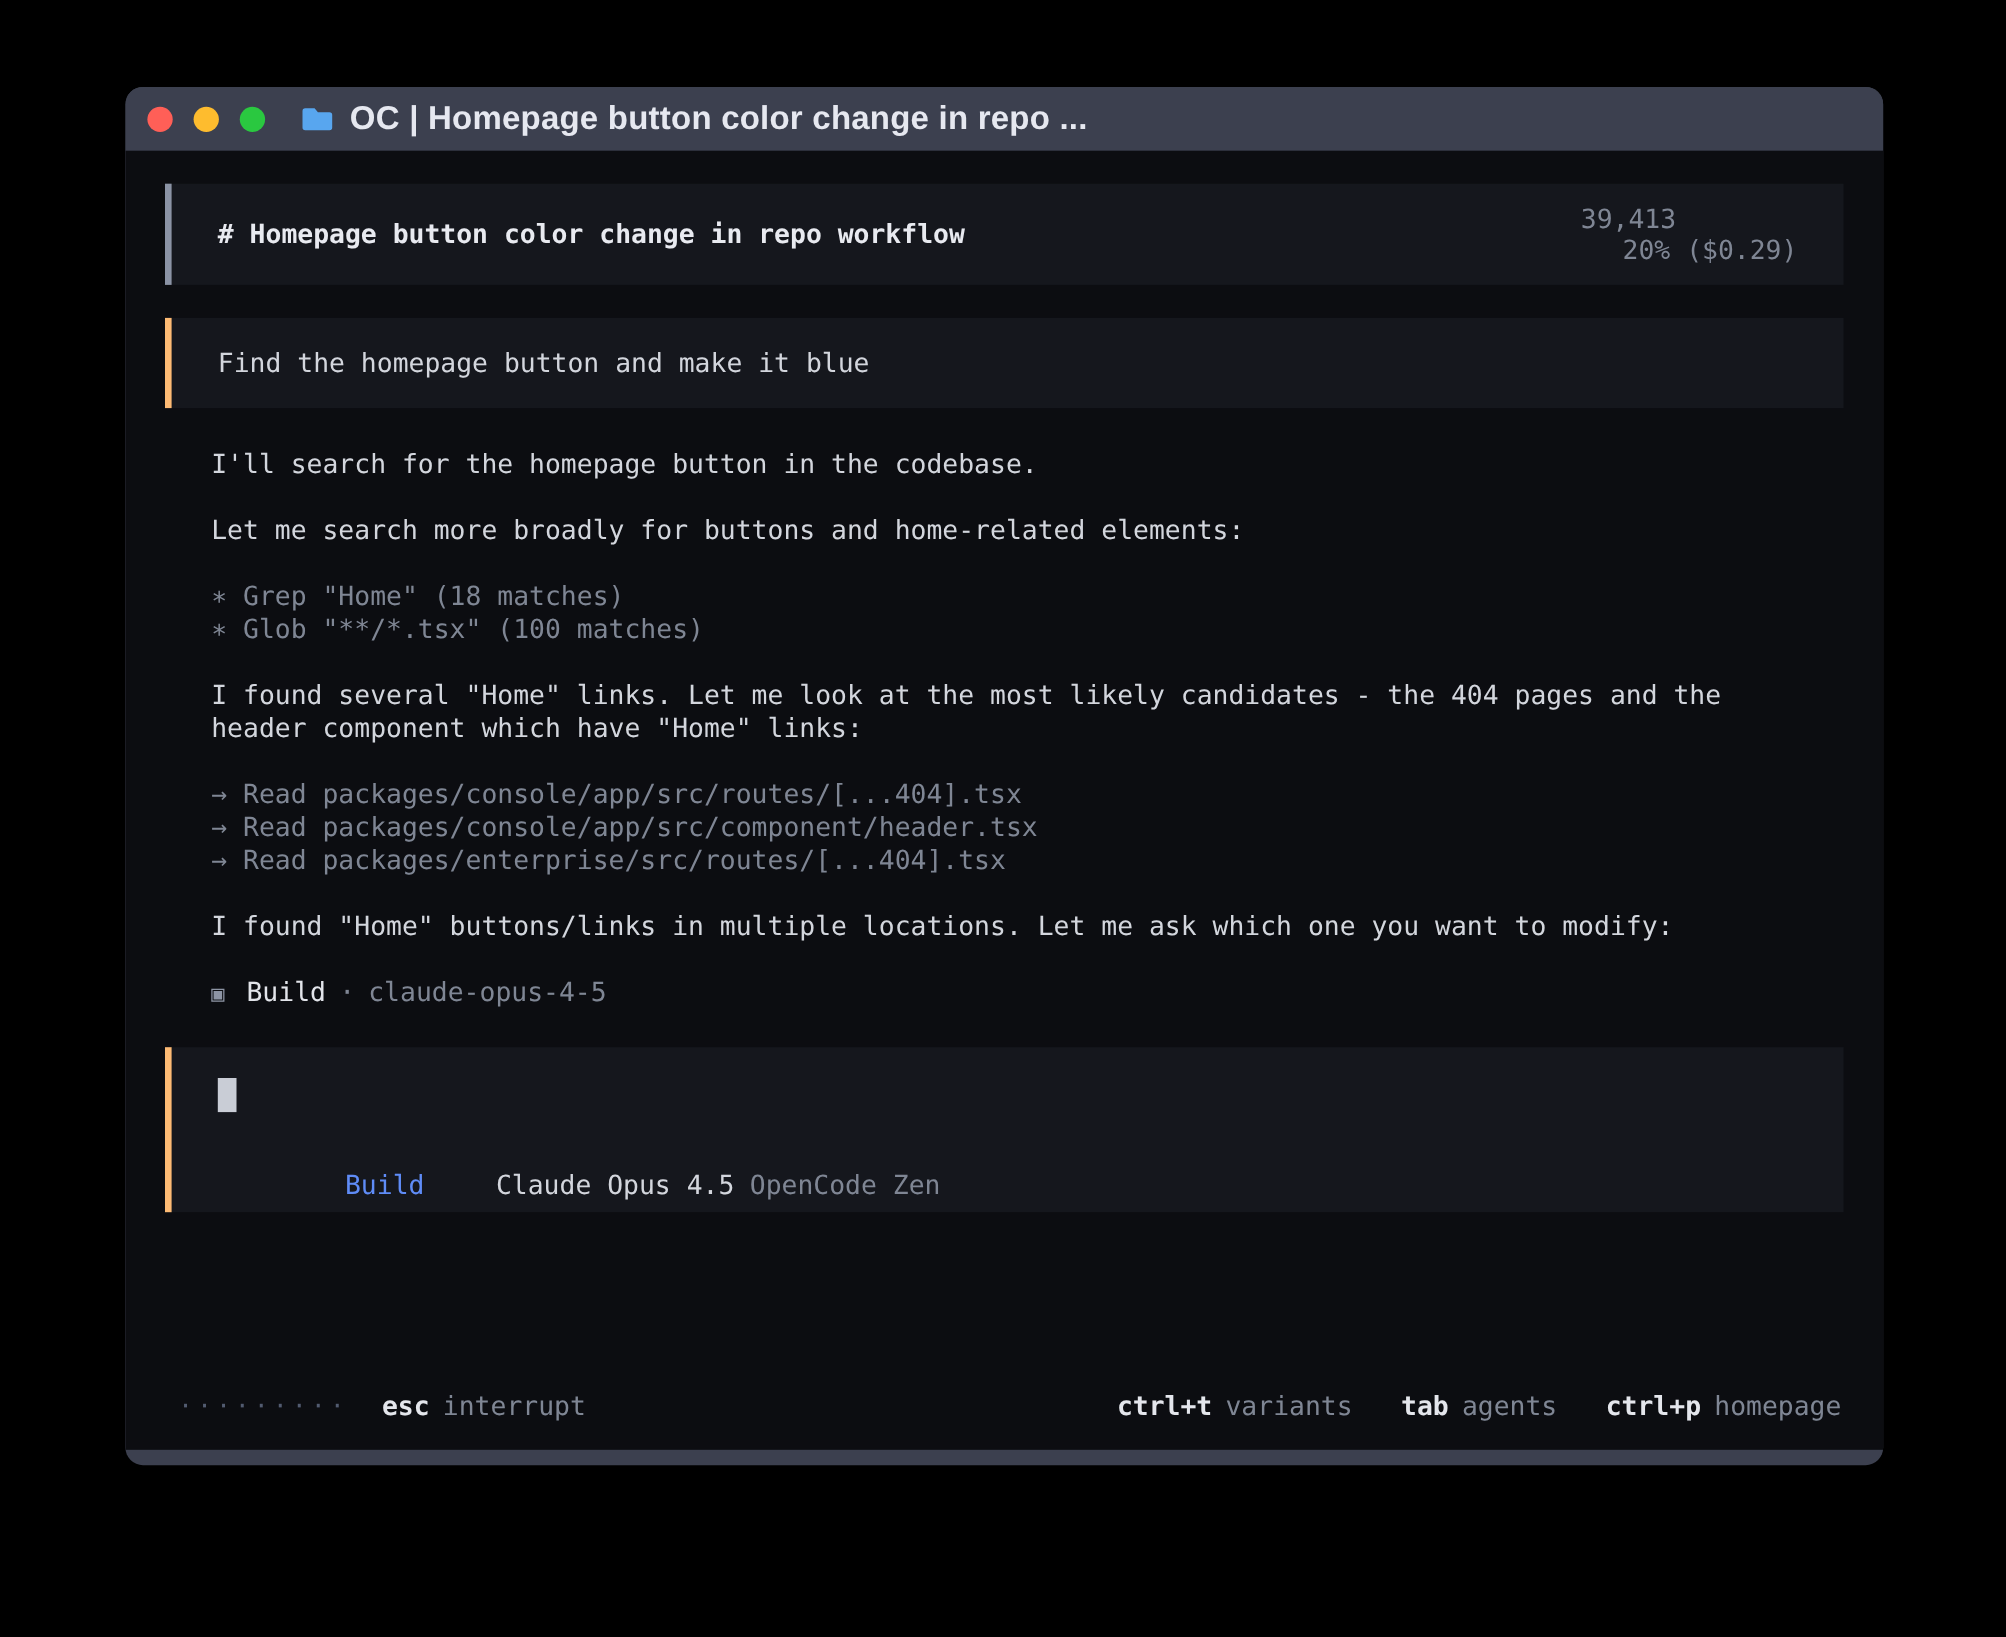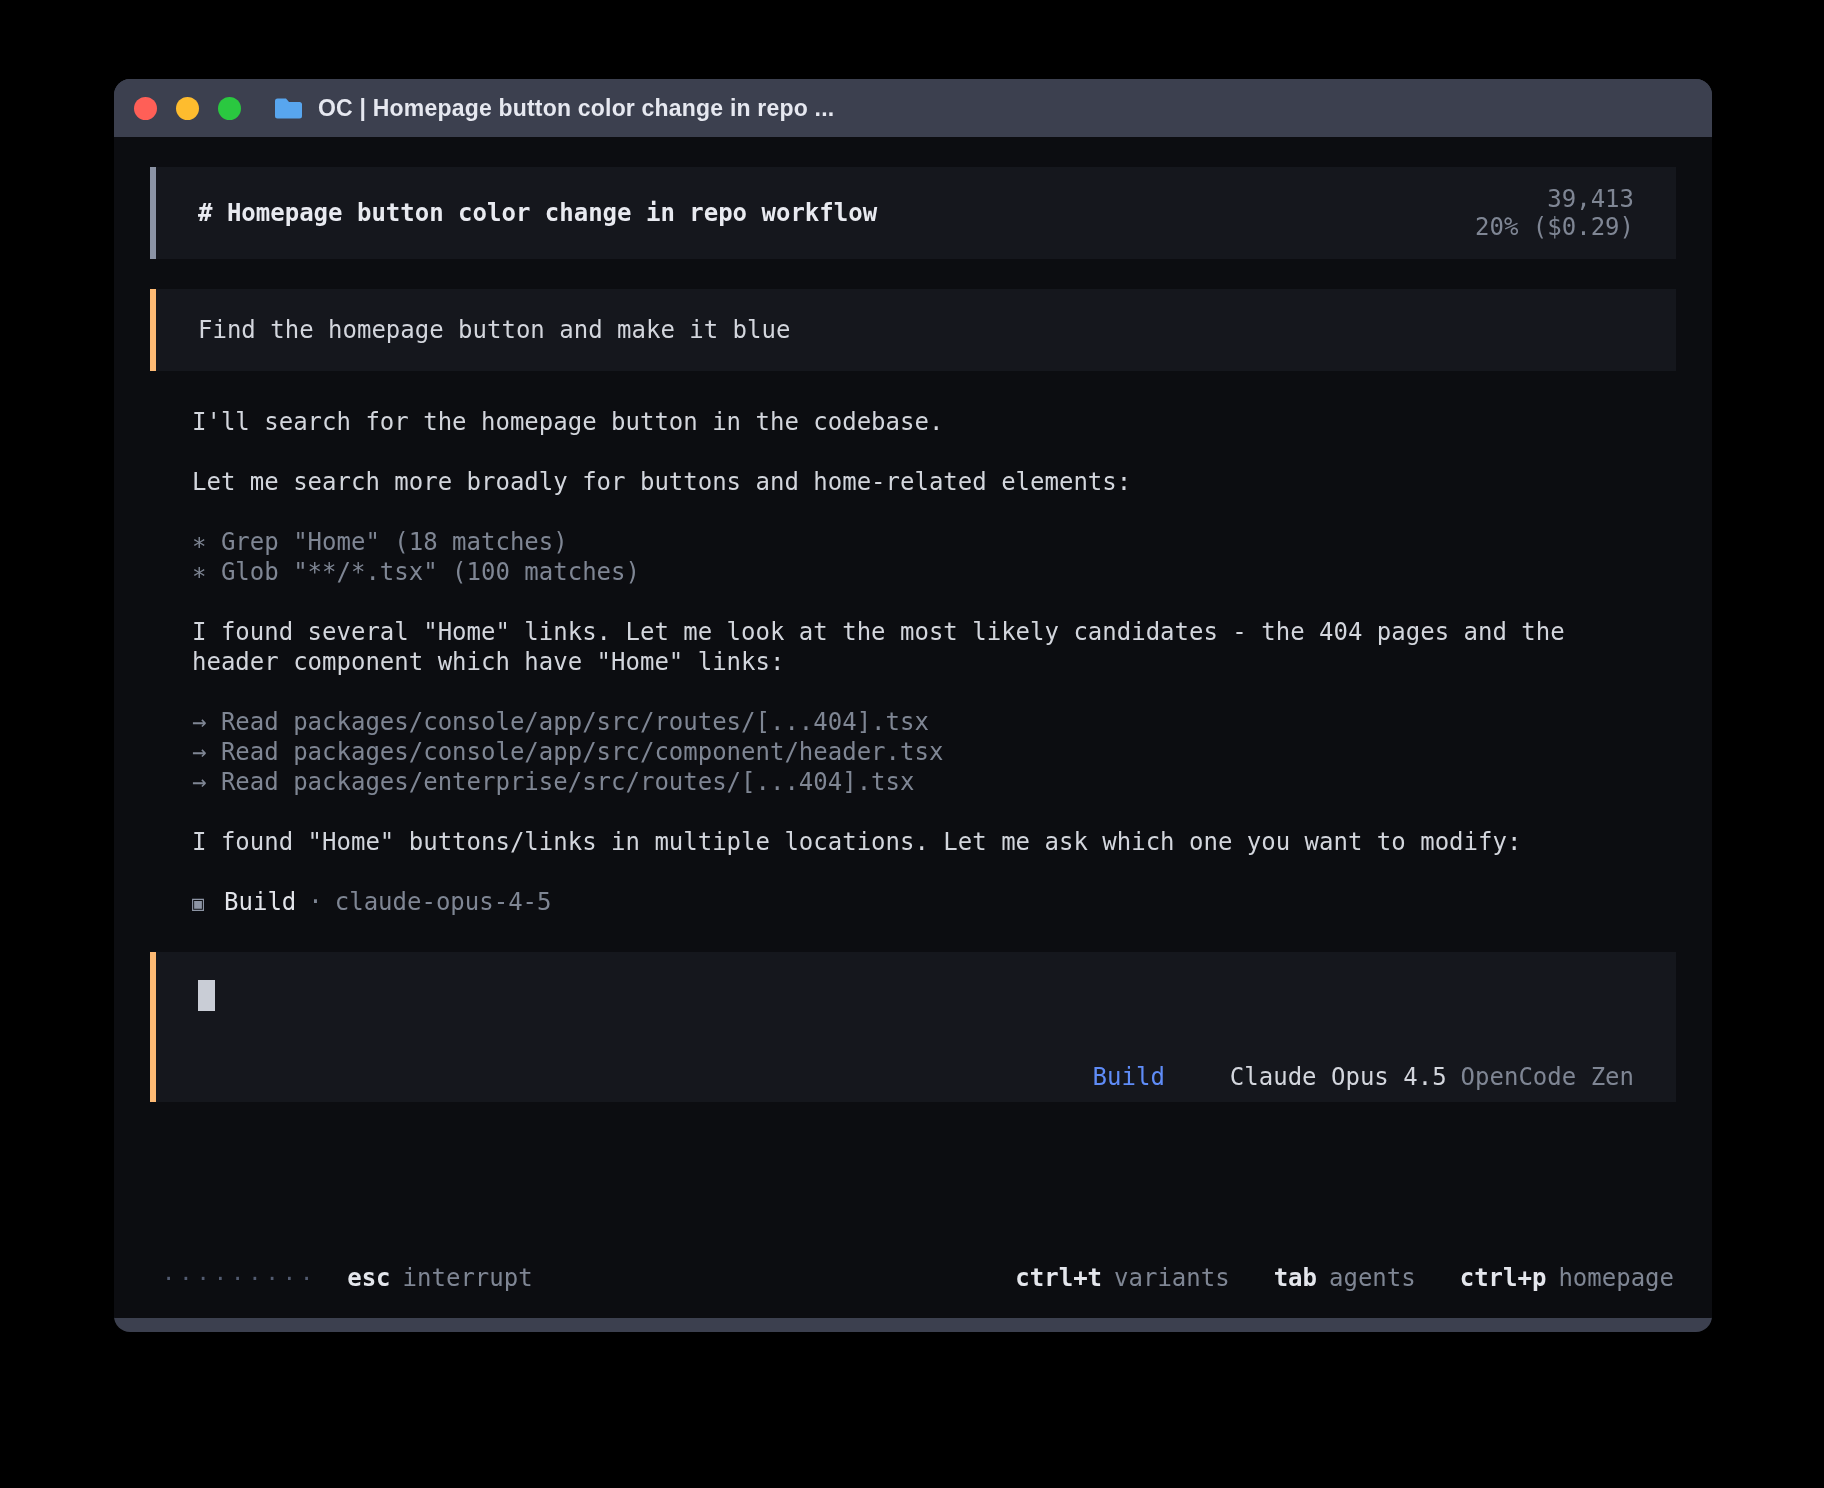--- a/index.html
+++ b/index.html
@@ -17,31 +17,31 @@
     display:flex; align-items:center; padding:0 20px;
   }
   .lights { display:flex; align-items:center; gap:19px; }
   .light { width:23px; height:23px; border-radius:50%; display:inline-block; }
   .light.red { background:#ff5f57; }
   .light.yellow { background:#febc2e; }
   .light.green { background:#2ac840; }
   .folder { margin-left:32px; margin-right:14px; display:flex; align-items:center; }
   .win-title {
     font-family:"Liberation Sans", sans-serif; font-weight:bold;
-    font-size:23px; color:#e6e8f0; letter-spacing:.2px;
+    font-size:30px; color:#e6e8f0; letter-spacing:.2px;
     white-space:nowrap; overflow:hidden; text-overflow:ellipsis;
   }
 
   .terminal {
     flex:1; background:#0c0d11; margin-bottom:14px;
     padding:30px 36px 0; display:flex; flex-direction:column; overflow:hidden;
     font-size:24px; color:#d3d6dd;
   }
 
-  .panel { background:#15171d; border-left:6px solid #fdba74; padding:0 42px;text-align:right; }
+  .panel { background:#15171d; border-left:6px solid #fdba74; padding:0 42px; }
   .panel.header {
     border-left-color:#8b93a5; height:92px; margin-bottom:30px; flex:none;
     display:flex; align-items:center; justify-content:space-between;
   }
   .h-title { font-weight:bold; color:#e8eaf0; white-space:pre; }
   .h-stats { color:#7f8694; white-space:pre; }
   .h-stats .h-gap { margin-left:38px; }
 
   .panel.user {
     height:82px; margin-bottom:26px; flex:none;

